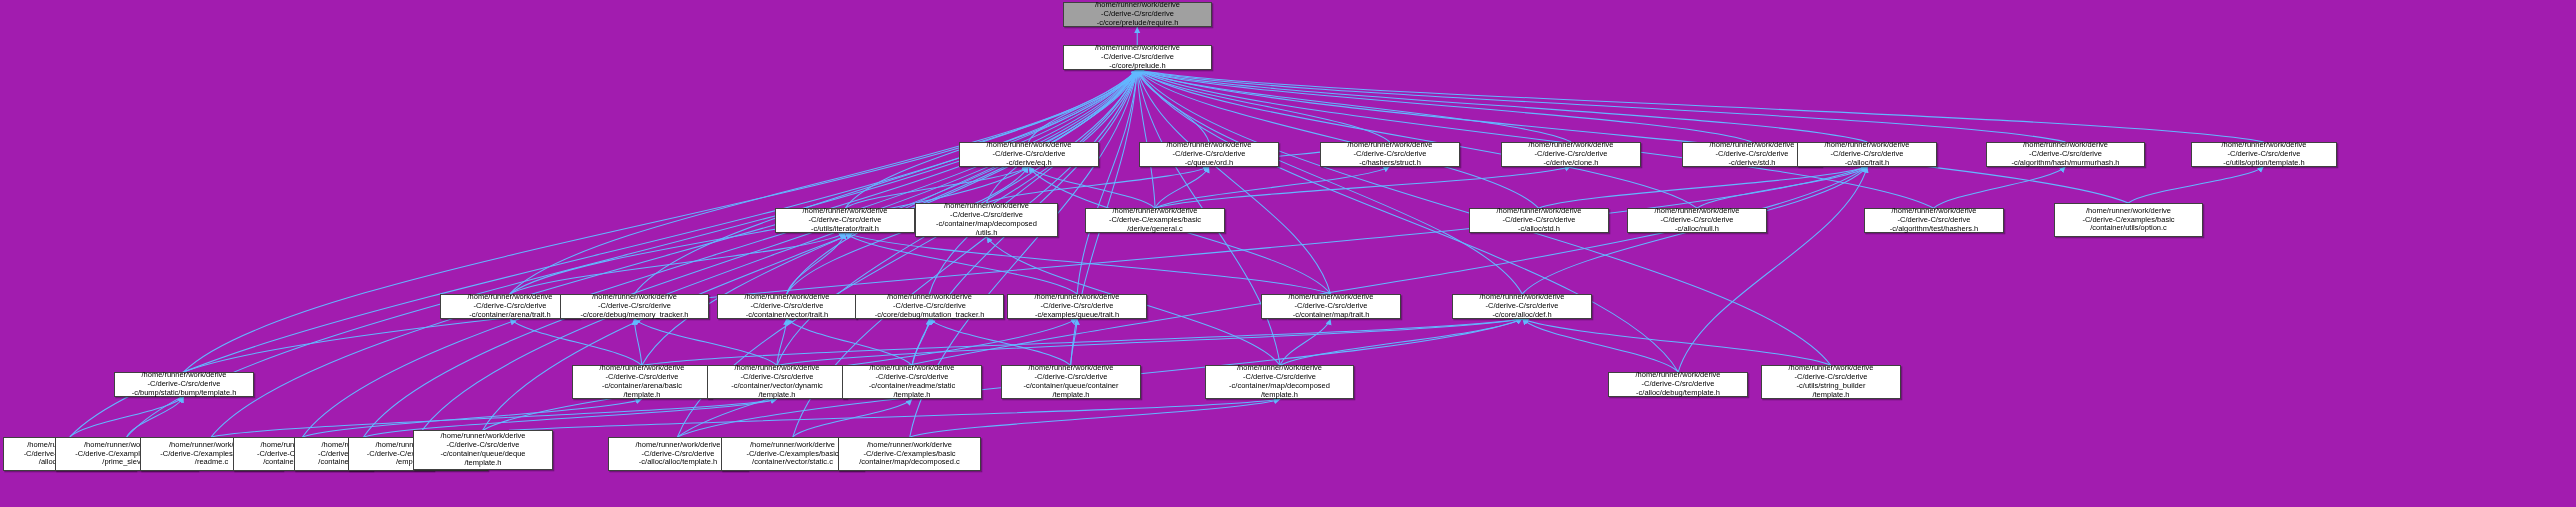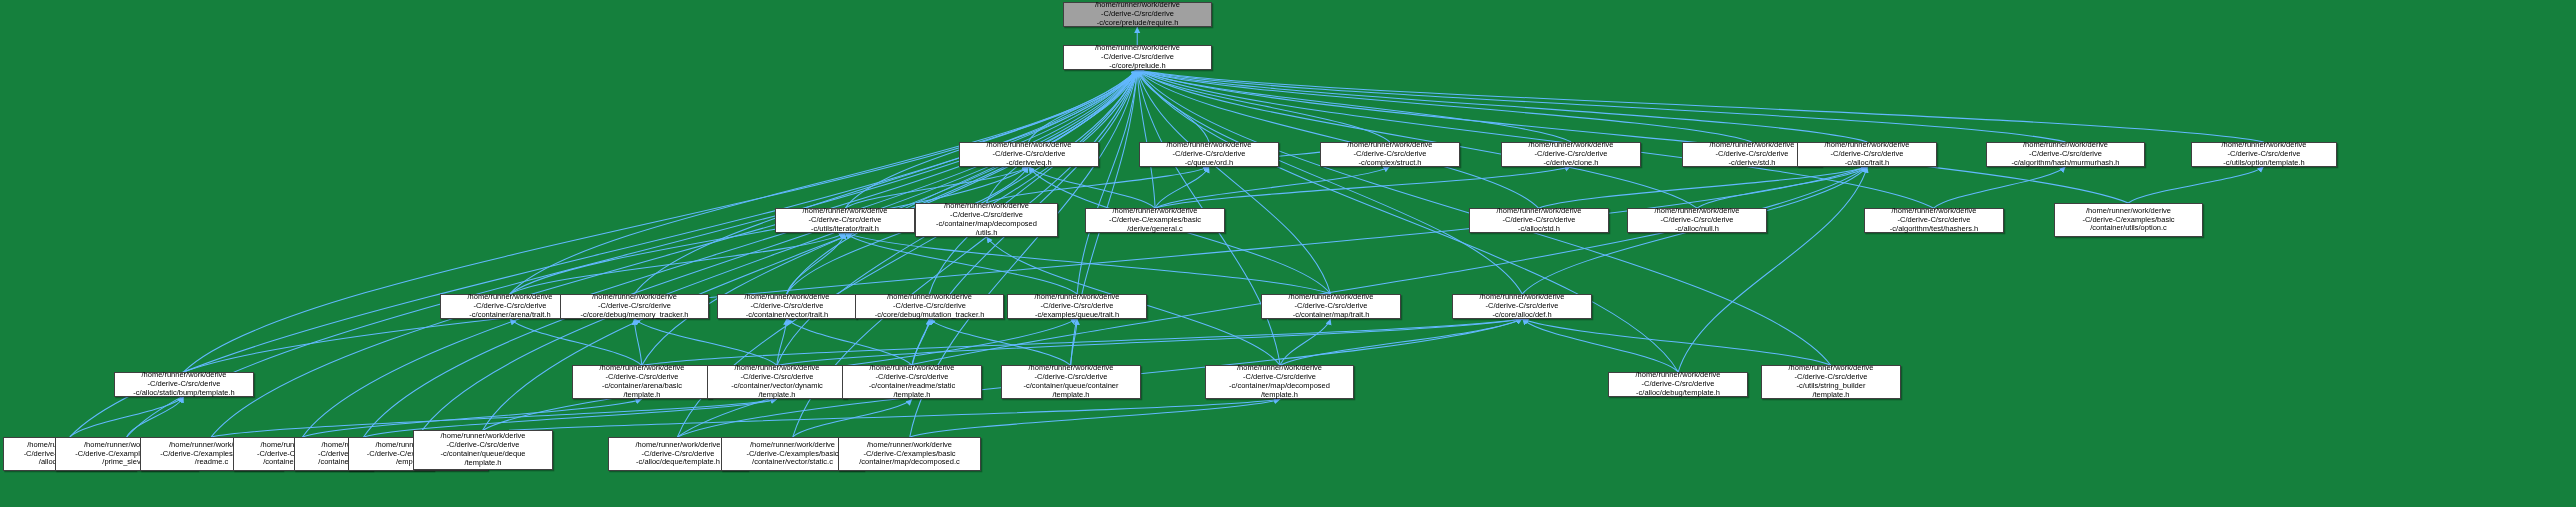--- a/index.html
+++ b/index.html
@@ -1,21 +1,21 @@
 <!DOCTYPE html>
 <html style="font-size:10.4px"><head>
 <meta charset="utf-8">
 <title>Include dependency graph</title>
 <style>
   html,body{margin:0;padding:0;background:#ffffff;}
   #graph{
     position:relative;
     width:2576px;
     height:508px;
-    background:#15803d;
+    background:#a21caf;
     font-family:"Liberation Sans","DejaVu Sans",sans-serif;
     overflow:hidden;
   }
   #edges{position:absolute;left:0;top:0;width:2576px;height:508px;pointer-events:none;}
   .node{
     position:absolute;
     box-sizing:border-box;
     border:0.6px solid #404040;
     background:#ffffff;
     color:#000000;
@@ -153,21 +153,21 @@
         <span class="ln">-c/derive/eq.h</span>
       </div>
       <div class="node" style="left: 1139px; top: 142px; width: 140px; height: 25px;">
         <span class="ln">/home/runner/work/derive</span>
         <span class="ln">-C/derive-C/src/derive</span>
         <span class="ln">-c/queue/ord.h</span>
       </div>
       <div class="node" style="left: 1320px; top: 142px; width: 140px; height: 25px;">
         <span class="ln">/home/runner/work/derive</span>
         <span class="ln">-C/derive-C/src/derive</span>
-        <span class="ln">-c/complex/struct.h</span>
+        <span class="ln">-c/hashers/struct.h</span>
       </div>
       <div class="node" style="left: 1501px; top: 142px; width: 140px; height: 25px;">
         <span class="ln">/home/runner/work/derive</span>
         <span class="ln">-C/derive-C/src/derive</span>
         <span class="ln">-c/derive/clone.h</span>
       </div>
       <div class="node" style="left: 1682px; top: 142px; width: 140px; height: 25px;">
         <span class="ln">/home/runner/work/derive</span>
         <span class="ln">-C/derive-C/src/derive</span>
         <span class="ln">-c/derive/std.h</span>
@@ -254,21 +254,21 @@
         <span class="ln">-c/container/map/trait.h</span>
       </div>
       <div class="node" style="left: 1452px; top: 294px; width: 140px; height: 25px;">
         <span class="ln">/home/runner/work/derive</span>
         <span class="ln">-C/derive-C/src/derive</span>
         <span class="ln">-c/core/alloc/def.h</span>
       </div>
       <div class="node" style="left: 114px; top: 372px; width: 140px; height: 25px;">
         <span class="ln">/home/runner/work/derive</span>
         <span class="ln">-C/derive-C/src/derive</span>
-        <span class="ln">-c/alloc/static/bump/template.h</span>
+        <span class="ln">-c/bump/static/bump/template.h</span>
       </div>
       <div class="node" style="left: 572px; top: 365px; width: 140px; height: 34px;">
         <span class="ln">/home/runner/work/derive</span>
         <span class="ln">-C/derive-C/src/derive</span>
         <span class="ln">-c/container/arena/basic</span>
         <span class="ln">/template.h</span>
       </div>
       <div class="node" style="left: 707px; top: 365px; width: 140px; height: 34px;">
         <span class="ln">/home/runner/work/derive</span>
         <span class="ln">-C/derive-C/src/derive</span>
@@ -336,21 +336,21 @@
       </div>
       <div class="node" style="left: 413px; top: 430px; width: 140px; height: 40px;">
         <span class="ln">/home/runner/work/derive</span>
         <span class="ln">-C/derive-C/src/derive</span>
         <span class="ln">-c/container/queue/deque</span>
         <span class="ln">/template.h</span>
       </div>
       <div class="node" style="left: 608px; top: 437px; width: 140px; height: 34px;">
         <span class="ln">/home/runner/work/derive</span>
         <span class="ln">-C/derive-C/src/derive</span>
-        <span class="ln">-c/alloc/deque/template.h</span>
+        <span class="ln">-c/alloc/alloc/template.h</span>
       </div>
       <div class="node" style="left: 721px; top: 437px; width: 143px; height: 34px;">
         <span class="ln">/home/runner/work/derive</span>
         <span class="ln">-C/derive-C/examples/basic</span>
         <span class="ln">/container/vector/static.c</span>
       </div>
       <div class="node" style="left: 838px; top: 437px; width: 143px; height: 34px;">
         <span class="ln">/home/runner/work/derive</span>
         <span class="ln">-C/derive-C/examples/basic</span>
         <span class="ln">/container/map/decomposed.c</span>

